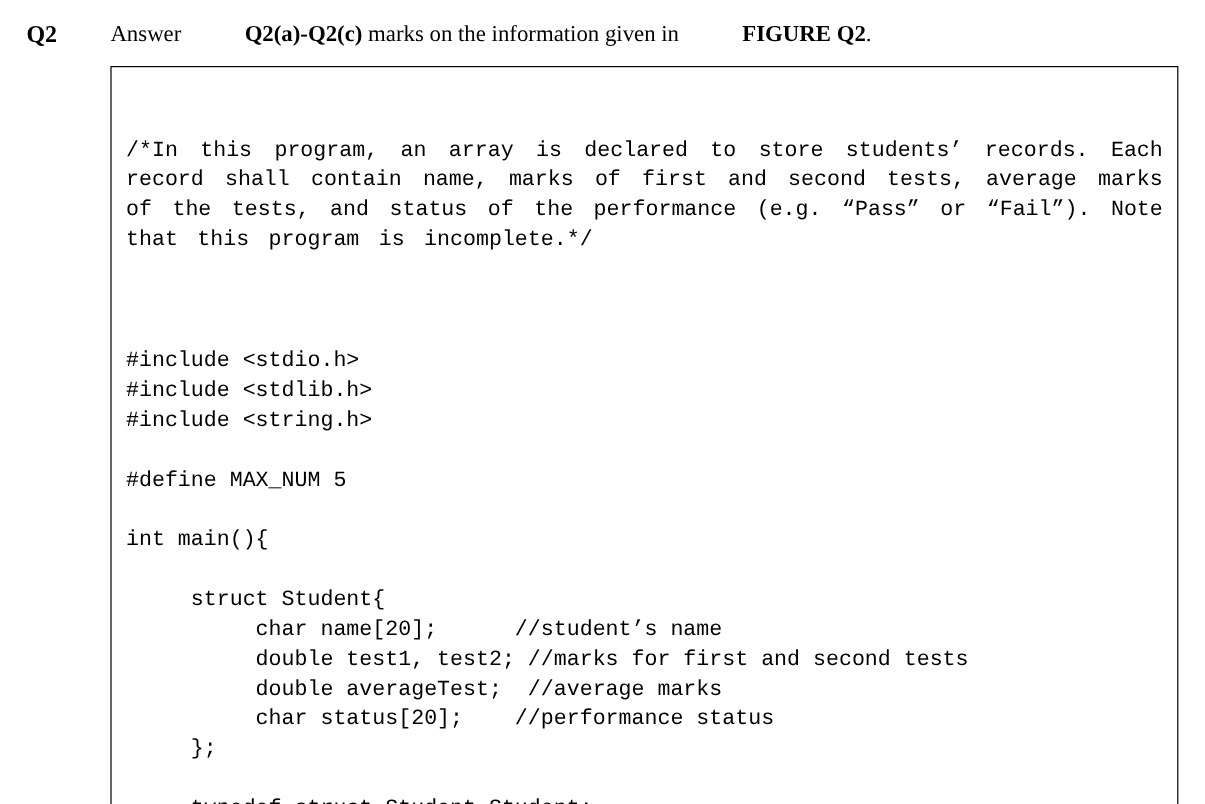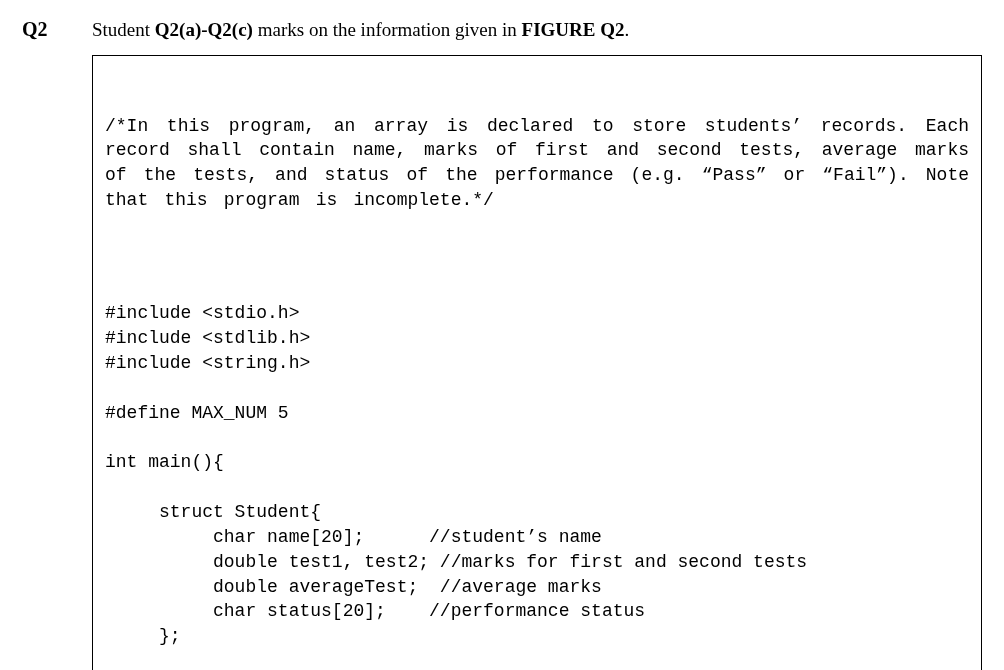--- a/index.html
+++ b/index.html
@@ -10,62 +10,63 @@
     body {
       font-family: 'Times New Roman', Times, serif;
       font-size: 19px;
       color: #000;
       background: #fff;
       padding: 18px 22px;
       width: 1004px;
     }
     .top-row {
       display: flex;
-      align-items: center;
+      align-items: flex-start;
       gap: 28px;
       margin-bottom: 14px;
     }
     .qnum {
       font-weight: bold;
       font-size: 20px;
       flex-shrink: 0;
       min-width: 42px;
     }
     .prompt {
       font-size: 19px;
     }
     .prompt b {
       font-weight: bold;
+      margin-left: 48px;
     }
     .figure-wrap {
       margin-left: 70px;
     }
     .code-box {
       border: 1px solid #000;
       padding: 8px 12px 6px 12px;
       font-family: 'Courier New', Courier, monospace;
       font-size: 18px;
       line-height: 1.38;
       white-space: pre;
     }
     .code-box .justify {
       white-space: normal;
       text-align: justify;
       text-justify: inter-word;
       word-spacing: 0.3em;
-      margin-bottom: 14px;
+      margin-bottom: 2px;
     }
   </style>
 </head>
 <body>
 
 <div class="top-row">
   <div class="qnum">Q2</div>
   <div class="prompt">
-    <span>Student </span><b>Q2(a)-Q2(c)</b><span> marks on the information given in  </span><b>FIGURE Q2</b><span>.</span>
+    <span>Answer </span><b>Q2(a)-Q2(c)</b><span> marks on the information given in  </span><b>FIGURE Q2</b><span>.</span>
   </div>
 </div>
 
 <div class="figure-wrap">
   <div class="code-box">
     <div class="justify">/*In this program, an array is declared to store students’ records. Each record shall contain name, marks of first and second tests, average marks of the tests, and status of the performance (e.g. “Pass” or “Fail”). Note that this program is incomplete.*/</div>
     <div id="code-lines">
 #include &lt;stdio.h&gt;
 #include &lt;stdlib.h&gt;
 #include &lt;string.h&gt;

